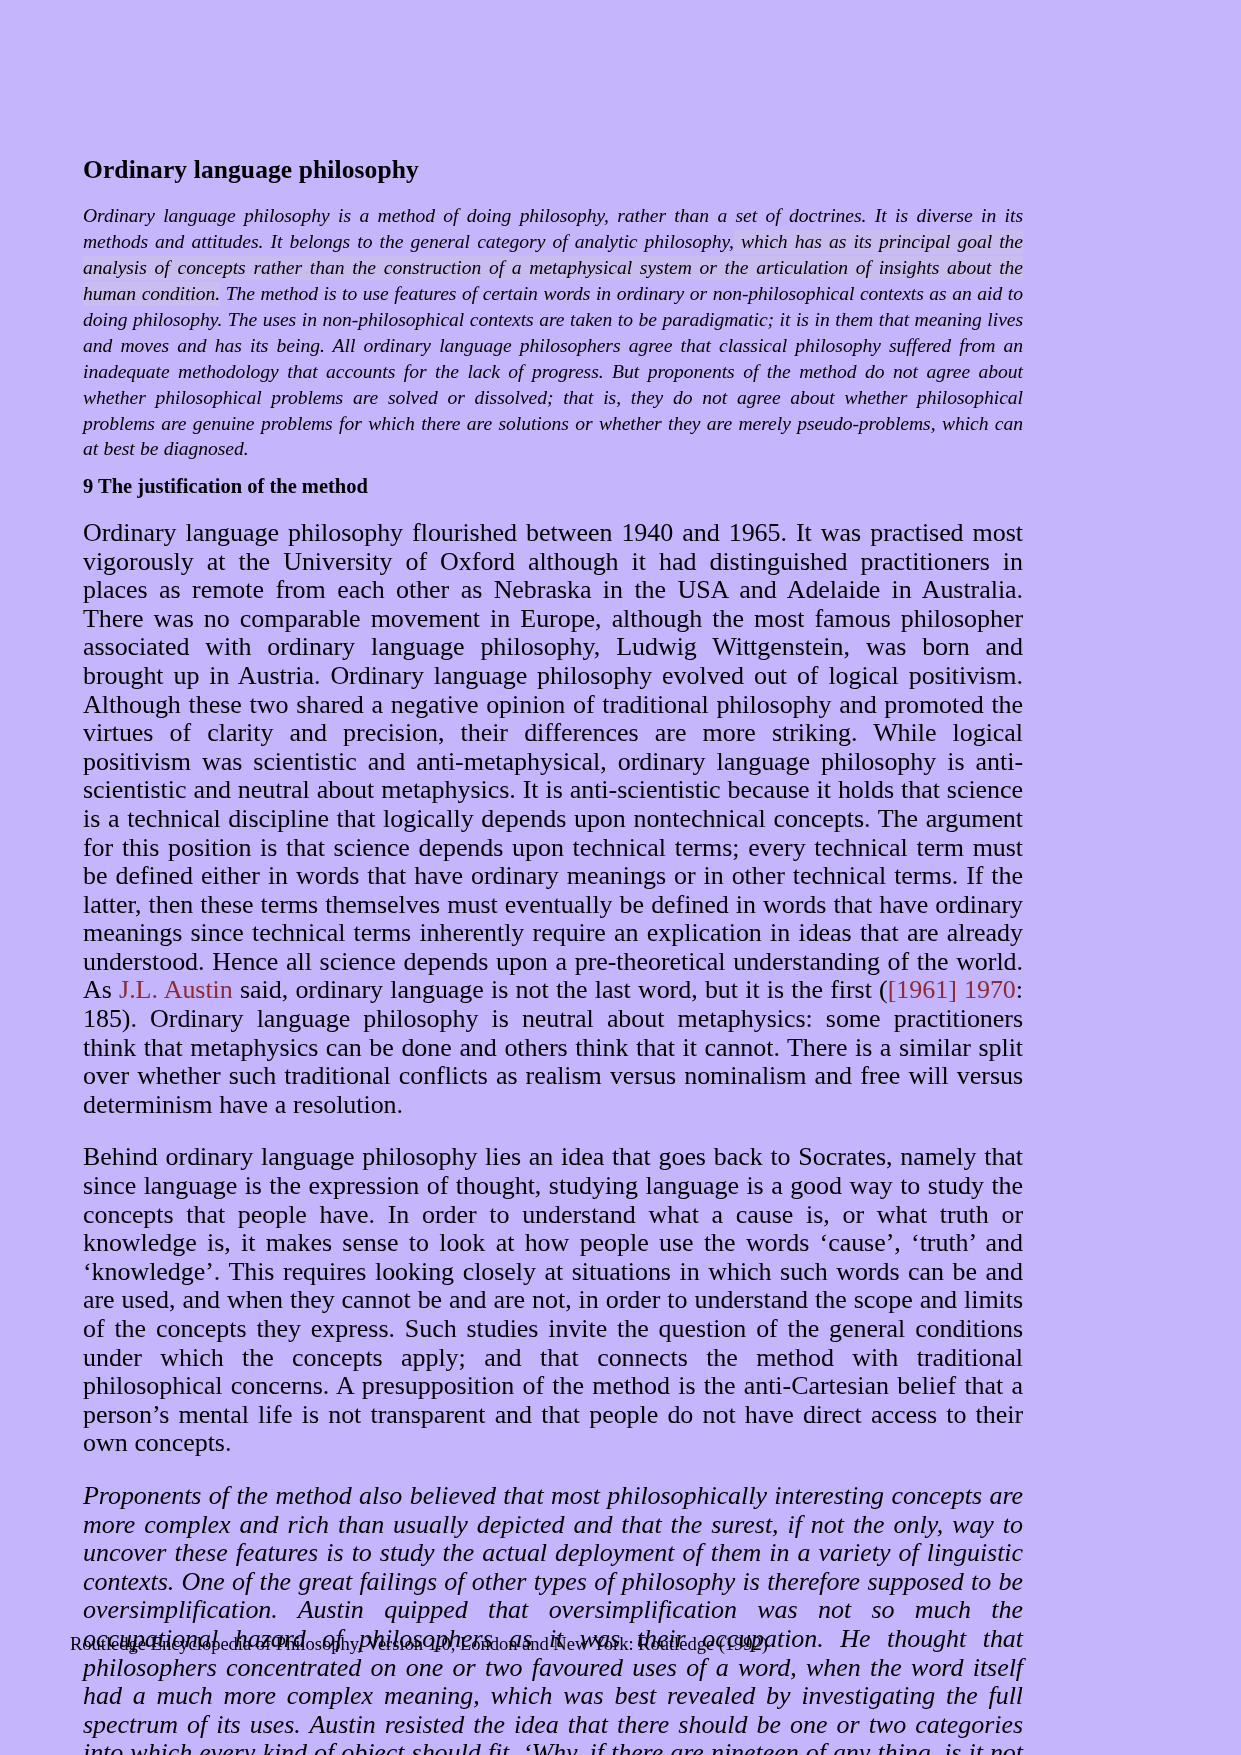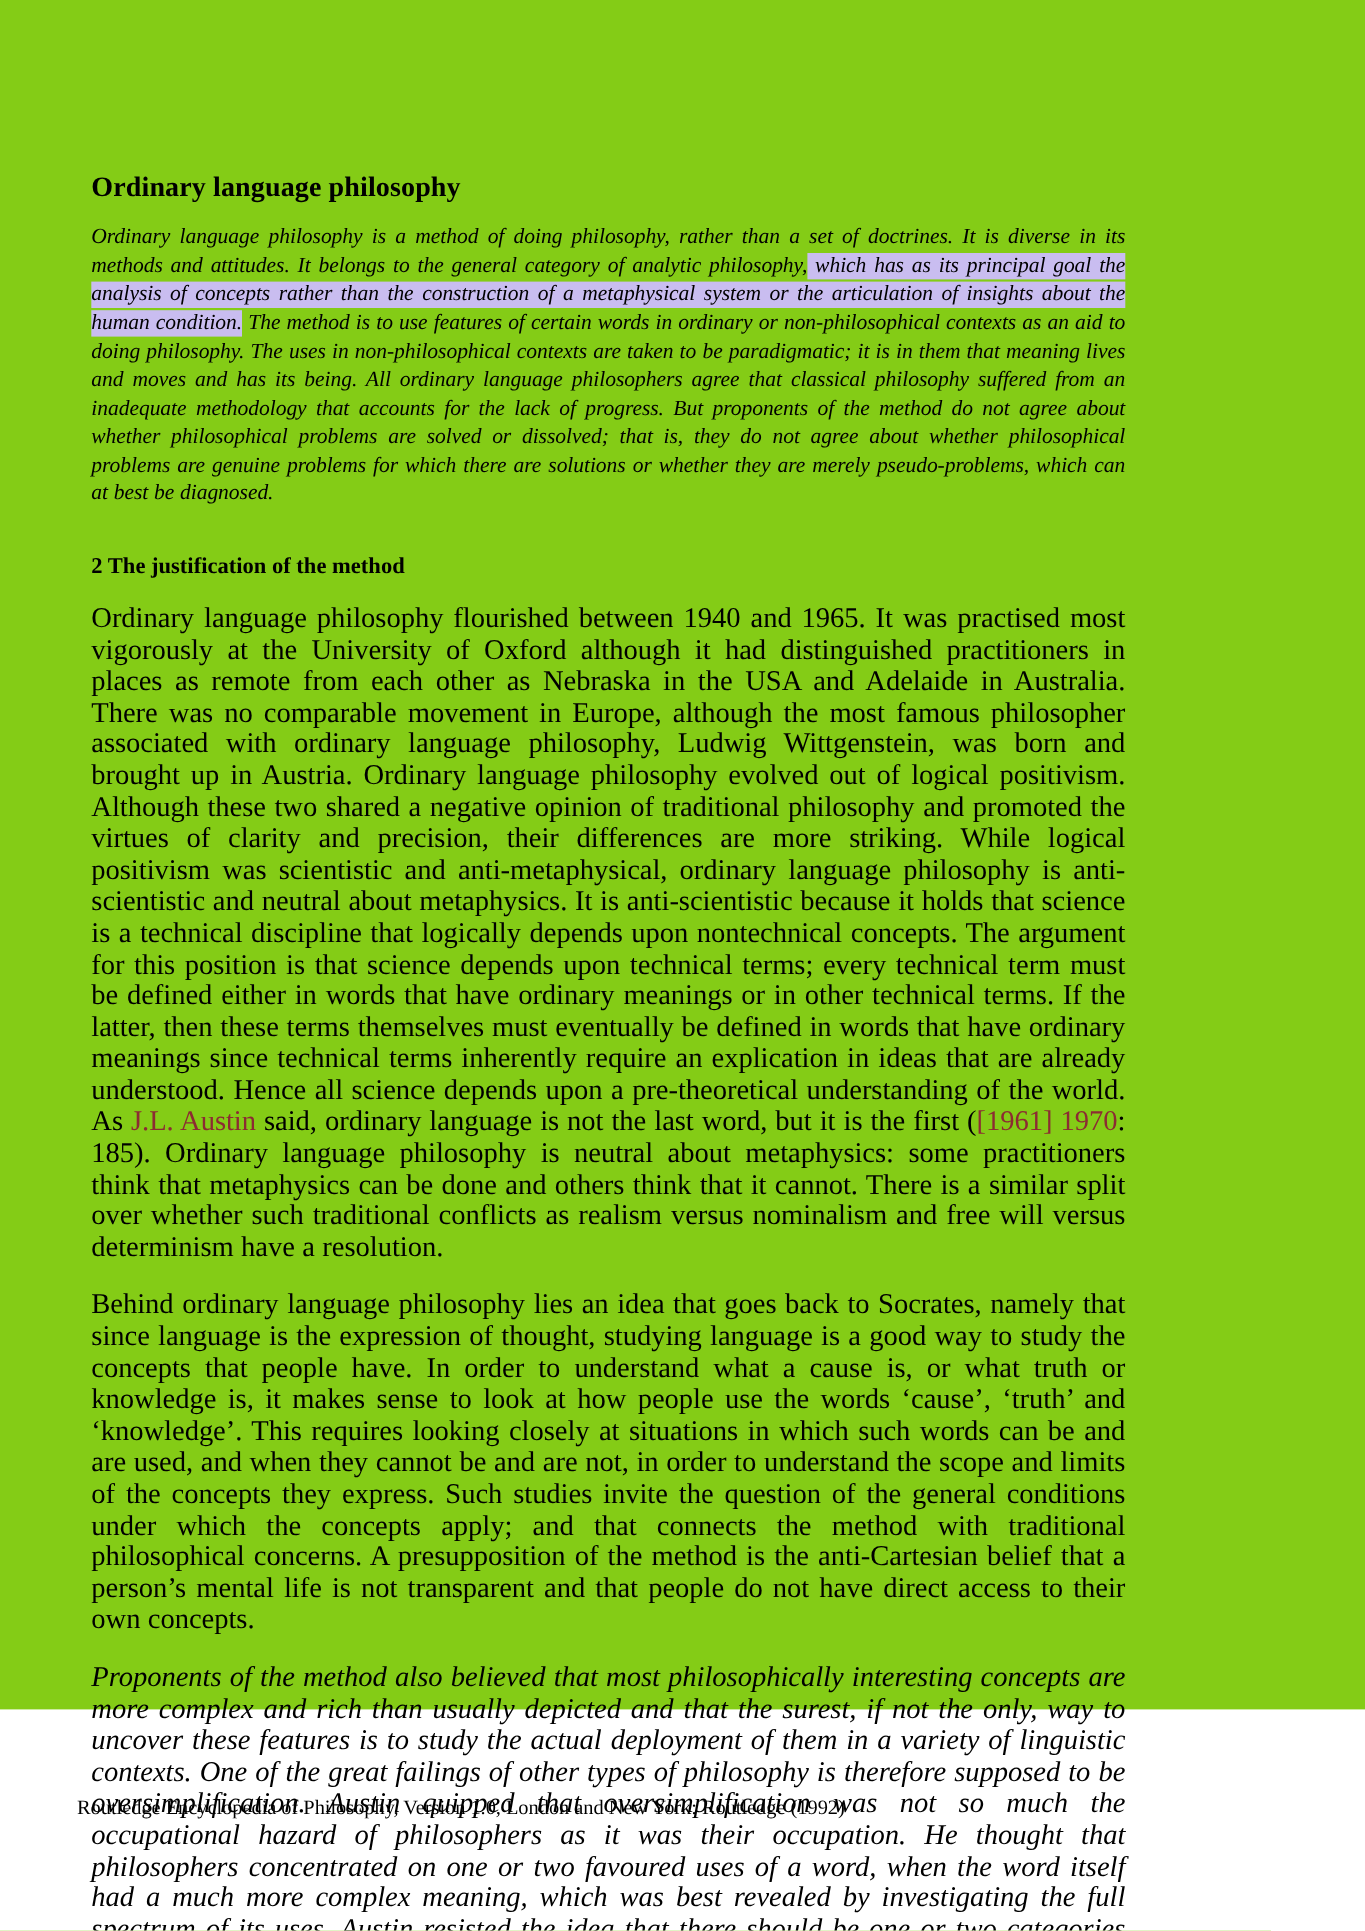--- a/index.html
+++ b/index.html
@@ -11,43 +11,43 @@
   body {
     width: 1241px;
     height: 1755px;
     font-family: "Liberation Serif", "DejaVu Serif", serif;
     color: #000000;
     -webkit-font-smoothing: antialiased;
   }
   .page {
     position: relative;
     width: 1241px;
-    height: 1554px;
-    background: #84cc16;
+    height: 1755px;
+    background: #c4b5fd;
     box-sizing: border-box;
     padding: 155px 0 0 0;
   }
   .content {
     width: 940px;
     margin: 0 auto 0 83px;
   }
   h1.doc-title {
     font-size: 25.5px;
     font-weight: bold;
     line-height: 1.15;
     margin: 0 0 19px 0;
     letter-spacing: 0.1px;
     font-family: "Liberation Serif", "DejaVu Serif", serif;
   }
   .abstract {
     font-style: italic;
     font-size: 19.6px;
     line-height: 25.9px;
     text-align: justify;
-    margin: 0 0 41px 0;
+    margin: 0 0 12px 0;
     letter-spacing: -0.05px;
     word-spacing: 0.4px;
   }
   h2.section-heading {
     font-size: 20.5px;
     font-weight: bold;
     line-height: 1.2;
     margin: 0 0 20px 0;
   }
   p.body-text {
@@ -84,21 +84,21 @@
 </head>
 <body>
 
 <div class="page">
   <div class="content">
 
     <h1 class="doc-title">Ordinary language philosophy</h1>
 
     <p class="abstract"><span>Ordinary language philosophy is a method of doing philosophy, rather than a set of doctrines. It is diverse in its methods and attitudes. It belongs to the general category of analytic philosophy,</span><span class="hl"> which has as its principal goal the analysis of concepts rather than the construction of a metaphysical system or the articulation of insights about the human condition.</span><span> The method is to use features of certain words in ordinary or non-philosophical contexts as an aid to doing philosophy. The uses in non-philosophical contexts are taken to be paradigmatic; it is in them that meaning lives and moves and has its being. All ordinary language philosophers agree that classical philosophy suffered from an inadequate methodology that accounts for the lack of progress. But proponents of the method do not agree about whether philosophical problems are solved or dissolved; that is, they do not agree about whether philosophical problems are genuine problems for which there are solutions or whether they are merely pseudo-problems, which can at best be diagnosed.</span></p>
 
-    <h2 class="section-heading">2 The justification of the method</h2>
+    <h2 class="section-heading">9 The justification of the method</h2>
 
     <p class="body-text"><span>Ordinary language philosophy flourished between 1940 and 1965. It was practised most vigorously at the University of Oxford although it had distinguished practitioners in places as remote from each other as Nebraska in the USA and Adelaide in Australia. There was no comparable movement in Europe, although the most famous philosopher associated with ordinary language philosophy, Ludwig Wittgenstein, was born and brought up in Austria. Ordinary language philosophy evolved out of logical positivism. Although these two shared a negative opinion of traditional philosophy and promoted the virtues of clarity and precision, their differences are more striking. While logical positivism was scientistic and anti-metaphysical, ordinary language philosophy is anti-scientistic and neutral about metaphysics. It is anti-scientistic because it holds that science is a technical discipline that logically depends upon nontechnical concepts. The argument for this position is that science depends upon technical terms; every technical term must be defined either in words that have ordinary meanings or in other technical terms. If the latter, then these terms themselves must eventually be defined in words that have ordinary meanings since technical terms inherently require an explication in ideas that are already understood. Hence all science depends upon a pre-theoretical understanding of the world. As </span><span class="ref">J.L. Austin</span><span> said, ordinary language is not the last word, but it is the first (</span><span class="ref">[1961] 1970</span><span>: 185). Ordinary language philosophy is neutral about metaphysics: some practitioners think that metaphysics can be done and others think that it cannot. There is a similar split over whether such traditional conflicts as realism versus nominalism and free will versus determinism have a resolution.</span></p>
 
     <p class="body-text">Behind ordinary language philosophy lies an idea that goes back to Socrates, namely that since language is the expression of thought, studying language is a good way to study the concepts that people have. In order to understand what a cause is, or what truth or knowledge is, it makes sense to look at how people use the words ‘cause’, ‘truth’ and ‘knowledge’. This requires looking closely at situations in which such words can be and are used, and when they cannot be and are not, in order to understand the scope and limits of the concepts they express. Such studies invite the question of the general conditions under which the concepts apply; and that connects the method with traditional philosophical concerns. A presupposition of the method is the anti-Cartesian belief that a person’s mental life is not transparent and that people do not have direct access to their own concepts.</p>
 
     <p class="body-text">Proponents of the method also believed that most philosophically interesting concepts are more complex and rich than usually depicted and that the surest, if not the only, way to uncover these features is to study the actual deployment of them in a variety of linguistic contexts. One of the great failings of other types of philosophy is therefore supposed to be oversimplification. Austin quipped that oversimplification was not so much the occupational hazard of philosophers as it was their occupation. He thought that philosophers concentrated on one or two favoured uses of a word, when the word itself had a much more complex meaning, which was best revealed by investigating the full spectrum of its uses. Austin resisted the idea that there should be one or two categories into which every kind of object should fit. ‘Why, if there are nineteen of any thing, is it not philosophy?’ he asked. There is another philosophical reason for studying ordinary language. Philosophers care to keep separate things separate. This requires an adequate set of distinctions. Austin believed that ordinary language contained many more distinctions than a philosopher could think up sitting in an armchair, both because ordinary language had to function efficiently for people in a vast array of situations and also because it had evolved over a very long period</p>
 
   </div>
 
   <div class="footer">Routledge Encyclopedia of Philosophy, Version 1.0, London and New York: Routledge (1992)</div>

